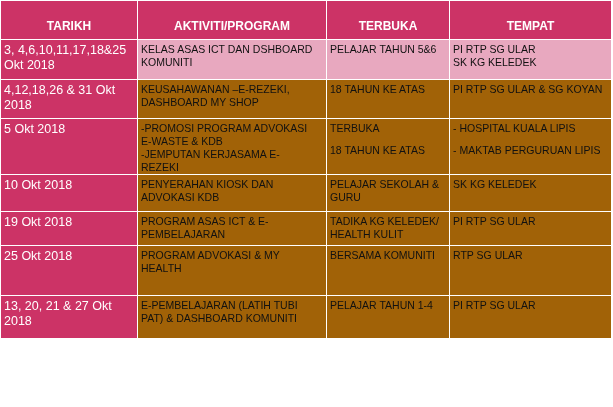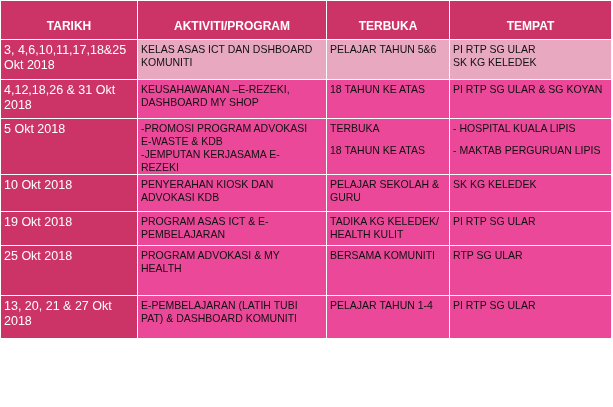--- a/index.html
+++ b/index.html
@@ -28,21 +28,21 @@
       padding-bottom: 6px;
       height: 29px;
     }
     td.date {
       background: #cc3366;
       color: #ffffff !important;
       font-size: 12.5px !important;
       line-height: 15px !important;
     }
     tr.r-alt td.cell { background: #e8a8bf; }
-    tr.r-norm td.cell { background: #ec4899; }
+    tr.r-norm td.cell { background: #a16207; }
     .line { display: block; white-space: nowrap; }
     .gap { margin-top: 9px; }
   </style>
 </head>
 <body>
 
 <table class="sched">
   <colgroup>
     <col style="width:137px">
       <col style="width:189px">

